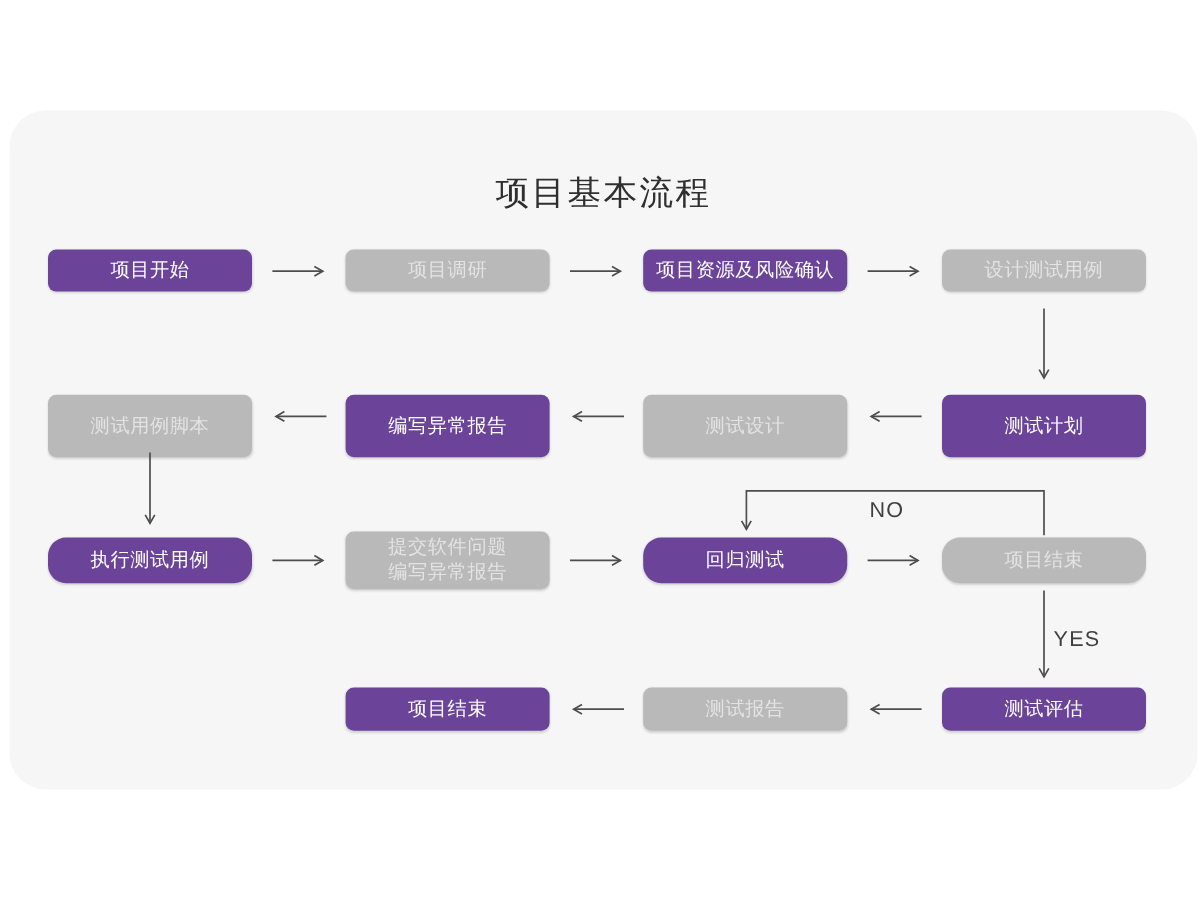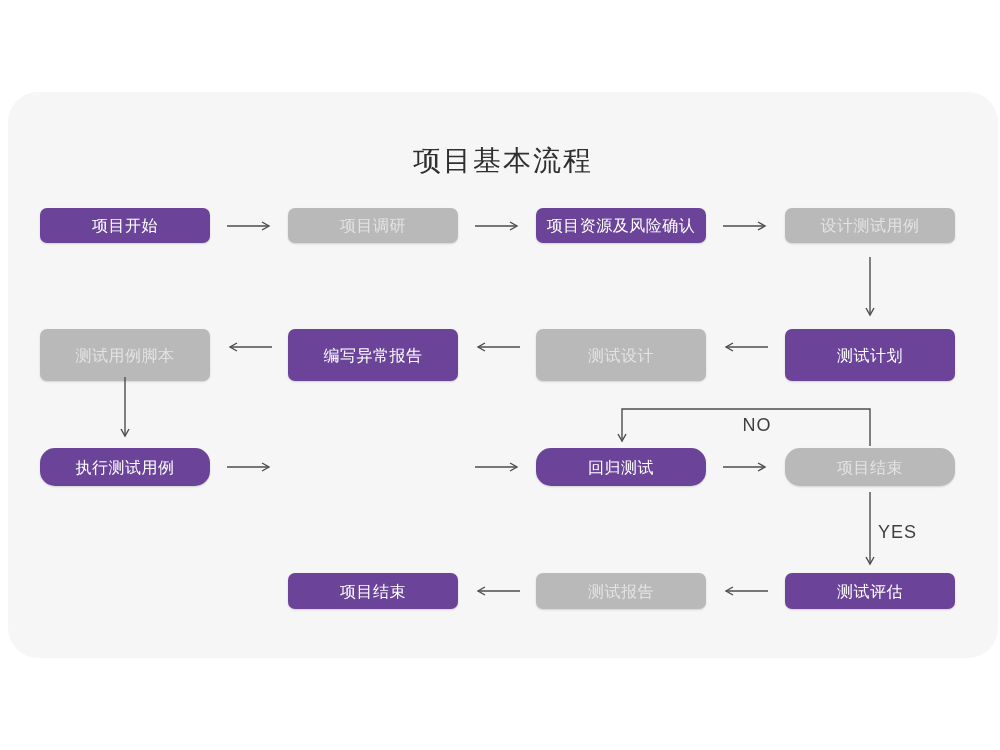--- a/index.html
+++ b/index.html
@@ -85,21 +85,21 @@
     stroke-width: 1.4;
     fill: none;
   }
   .decision-label {
     position: absolute;
     font-size: 18px;
     letter-spacing: 1px;
     color: var(--decision-label-text, #3f3f3f);
   }
   #label-no {
-    left: 722px;
+    left: 704px;
     top: 415px;
     width: 70px;
     text-align: center;
   }
   #label-yes {
     left: 878px;
     top: 522px;
   }
 </style>
 </head>
@@ -114,20 +114,22 @@
   <div class="node secondary r1 c2">项目调研</div>
   <div class="node primary r1 c3">项目资源及风险确认</div>
   <div class="node secondary r1 c4">设计测试用例</div>
 
   <div class="node secondary r2 c1">测试用例脚本</div>
   <div class="node primary r2 c2">编写异常报告</div>
   <div class="node secondary r2 c3">测试设计</div>
   <div class="node primary r2 c4">测试计划</div>
 
   <div class="node primary r3 c1">执行测试用例</div>
+  <div class="node secondary r3tall c2">提交软件问题
+编写异常报告</div>
   <div class="node primary r3 c3">回归测试</div>
   <div class="node secondary r3 c4">项目结束</div>
 
   <div class="node primary r4 c2">项目结束</div>
   <div class="node secondary r4 c3">测试报告</div>
   <div class="node primary r4 c4">测试评估</div>
 
   <div id="label-no" class="decision-label">NO</div>
   <div id="label-yes" class="decision-label">YES</div>
 

